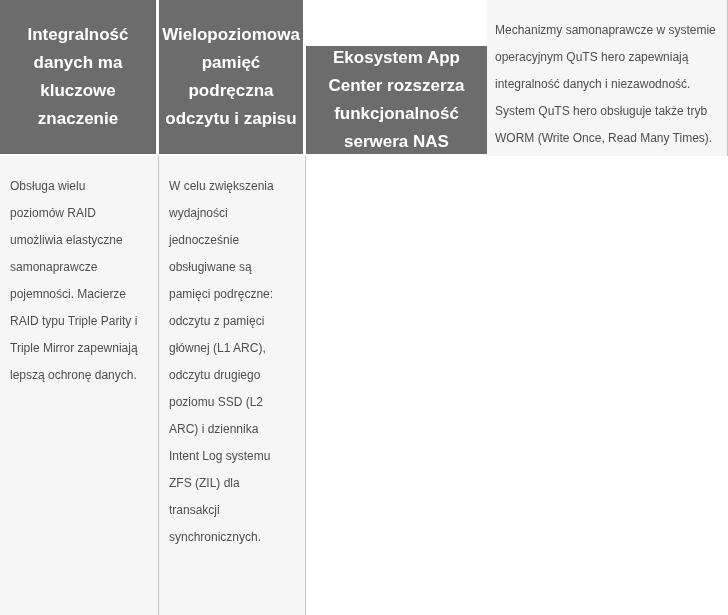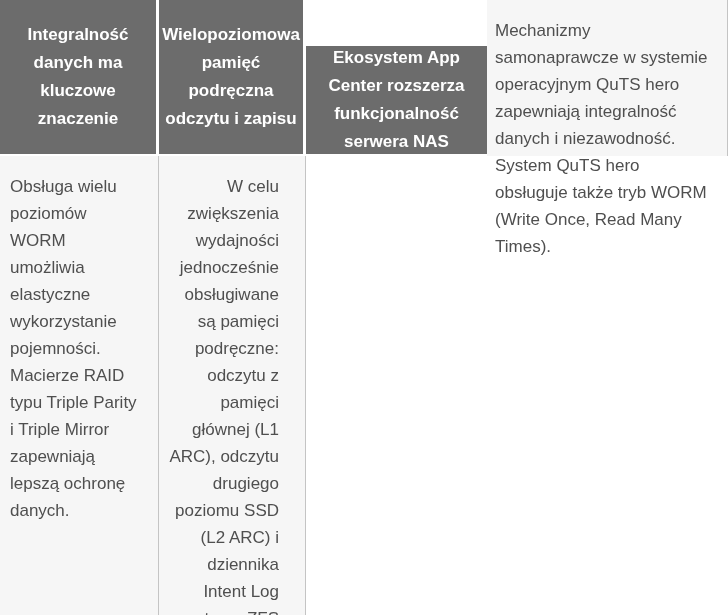--- a/index.html
+++ b/index.html
@@ -36,40 +36,40 @@
     justify-content: center;
     padding: 0 10px;
     border-right: 3px solid var(--gap);
     border-bottom: 2px solid var(--gap);
   }
   .th.c3 { padding: 0 18px; }
   .th.c4 { border-right: none; margin-top: 46px; }
   .td {
     background: var(--body-bg);
     color: var(--body-text);
-    font-size: 17px;
+    font-size: 12px;
     line-height: 27px;
     text-align: left;
     border-right: 1px solid var(--divider);
   }
   .td.c1 { padding: 17px 10px 0 8px; }
   .td.c2 { padding: 17px 17px 0 10px; }
-  .td.c3 { padding: 17px 26px 0 10px; text-align: right; }
+  .td.c3 { padding: 17px 26px 0 10px; }
   .td.c4 { padding: 17px 12px 0 9px; border-right: none; }
 </style>
 </head>
 <body>
 
 <div class="feature-table">
   <div class="th c1">
     <span>Integralność danych ma kluczowe znaczenie</span>
   </div>
   <div class="th c3">
     <span>Wielopoziomowa pamięć podręczna odczytu i zapisu</span>
   </div>
   <div class="th c4">
     <span>Ekosystem App Center rozszerza funkcjonalność serwera NAS</span>
   </div>
 
   <div class="td c1">Mechanizmy samonaprawcze w systemie operacyjnym QuTS hero zapewniają integralność danych i niezawodność. System QuTS hero obsługuje także tryb WORM (Write Once, Read Many Times).</div>
-  <div class="td c2">Obsługa wielu poziomów WORM umożliwia elastyczne wykorzystanie pojemności. Macierze RAID typu Triple Parity i Triple Mirror zapewniają lepszą ochronę danych.</div>
+  <div class="td c2">Obsługa wielu poziomów RAID umożliwia elastyczne samonaprawcze pojemności. Macierze RAID typu Triple Parity i Triple Mirror zapewniają lepszą ochronę danych.</div>
   <div class="td c3">W celu zwiększenia wydajności jednocześnie obsługiwane są pamięci podręczne: odczytu z pamięci głównej (L1 ARC), odczytu drugiego poziomu SSD (L2 ARC) i dziennika Intent Log systemu ZFS (ZIL) dla transakcji synchronicznych.</div>
 </div>
 
 </body></html>

